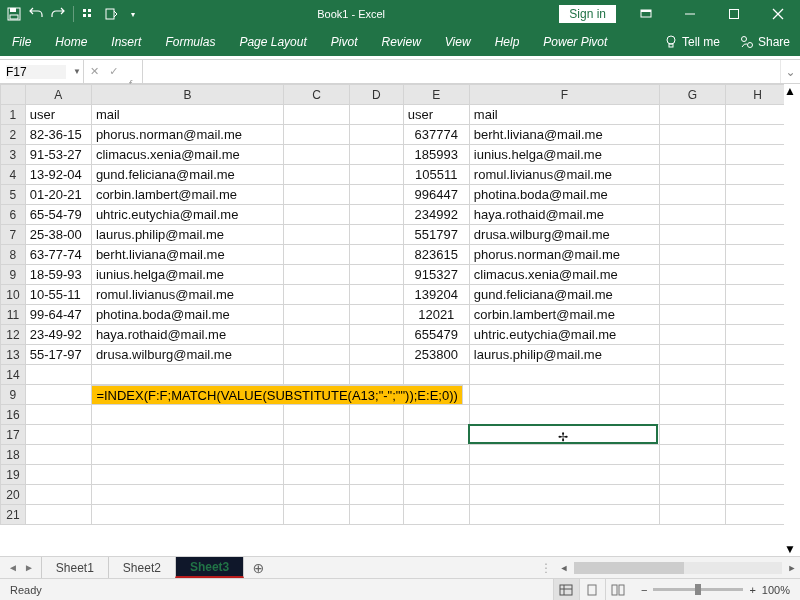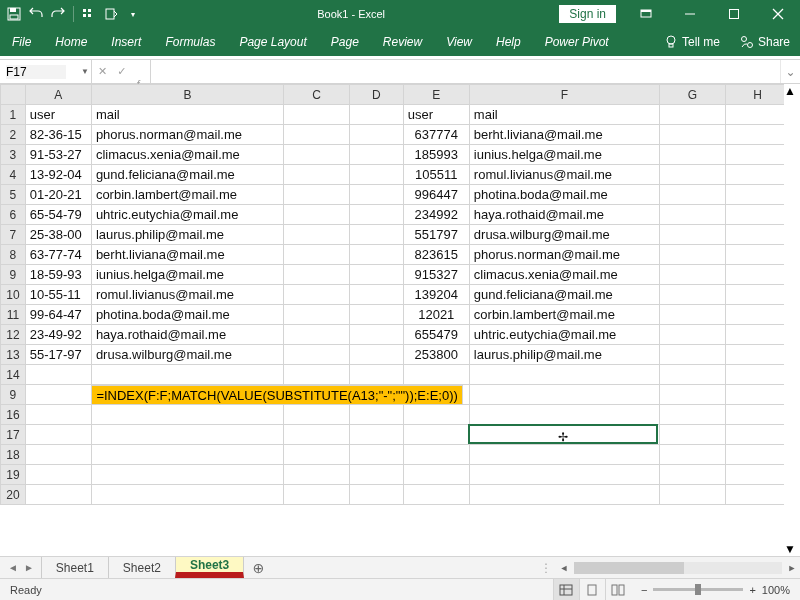--- a/index.html
+++ b/index.html
@@ -21,21 +21,21 @@
 .ribbon-tabs .tab { padding: 0 12px; display: flex; align-items: center; cursor: pointer; font-style: italic; }
 .ribbon-tabs .tab.file { background: #217346; }
 .ribbon-tabs .spacer { flex: 1; }
 .ribbon-tabs .tellme, .ribbon-tabs .share { display: flex; align-items: center; gap: 4px; padding: 0 10px; cursor: pointer; }
 
 
 .ribbon-line { height: 4px; background: #fff; border-bottom: 1px solid #d4d4d4; }
 
 
 .formula-row { height: 24px; display: flex; align-items: stretch; border-bottom: 1px solid #d4d4d4; background: #fff; }
-.namebox-wrap { width: 92px; border-right: 1px solid #d4d4d4; display: flex; align-items: center; padding-left: 6px; position: relative; }
+.namebox-wrap { width: 84px; border-right: 1px solid #d4d4d4; display: flex; align-items: center; padding-left: 6px; position: relative; }
 .namebox-wrap .dd { position: absolute; right: 2px; color: #666; font-size: 8px; }
 .namebox { border: none; outline: none; width: 60px; font-size: 12px; background: #f3f3f3; }
 .fbar-btns { display: flex; align-items: center; border-right: 1px solid #d4d4d4; padding: 0 6px; gap: 10px; color: #a0a0a0; }
 .fbar-btns span { cursor: pointer; font-size: 11px; }
 .fbar-input { flex: 1; padding-left: 6px; border: none; outline: none; font-size: 12px; }
 .fbar-expand { width: 20px; display: flex; align-items: center; justify-content: center; color: #888; cursor: pointer; border-left: 1px solid #e8e8e8; }
 
 
 .grid-area { flex: 1; display: flex; overflow: hidden; position: relative; }
 .grid-scroll { flex: 1; overflow: hidden; position: relative; }
@@ -58,21 +58,21 @@
 .formula-overlay { position: absolute; background: #ffc000; border: 1px solid #d4d4d4; font-size: 13px; padding: 0 4px; height: 20px; line-height: 19px; white-space: nowrap; pointer-events: none; }
 .selected-cell-border { position: absolute; border: 2px solid #217346; pointer-events: none; }
 .cursor-plus { position: absolute; font-size: 16px; color: #111; pointer-events: none; font-family: monospace; }
 .vscroll-wrap { display: flex; flex-direction: column; width: 16px; }
 
 
 .tabs-row { height: 22px; display: flex; align-items: stretch; border-top: 1px solid #d4d4d4; background: #f3f3f3; font-size: 12px; }
 .tab-nav { display: flex; align-items: center; padding: 0 8px; gap: 6px; color: #777; }
 .tab-nav span { cursor: pointer; font-size: 10px; }
 .sheet-tab { padding: 0 14px; display: flex; align-items: center; border-right: 1px solid #ccc; border-left: 1px solid #ccc; background: #f3f3f3; cursor: pointer; color: #444; margin-left: -1px; }
-.sheet-tab.active { background: #fef9c3; border-bottom: 6px solid #b91c1c; color: #217346; font-weight: 600; }
+.sheet-tab.active { background: #0f172a; border-bottom: 2px solid #b91c1c; color: #217346; font-weight: 600; }
 .addsheet { width: 28px; display: flex; align-items: center; justify-content: center; color: #666; cursor: pointer; font-size: 14px; }
 .tabs-row .spacer { flex: 1; }
 .hscroll { display: flex; align-items: center; width: 260px; }
 .hscroll .harrow { width: 16px; text-align: center; color: #666; cursor: pointer; font-size: 9px; }
 .hscroll .htrack { flex: 1; height: 12px; background: #e8e8e8; position: relative; margin: 0 2px; }
 .hscroll .hthumb { position: absolute; left: 0; width: 110px; top: 0; bottom: 0; background: #cdcdcd; }
 
 
 .statusbar { height: 22px; background: #f3f3f3; border-top: 1px solid #d4d4d4; display: flex; align-items: center; font-size: 11px; color: #444; }
 .statusbar .ready { padding: 0 10px; }
@@ -151,21 +151,21 @@
       </div>
   </div>
 </div>
 
 <div class="ribbon-tabs">
   <div class="tab file">File</div>
   <div class="tab">Home</div>
   <div class="tab">Insert</div>
   <div class="tab">Formulas</div>
   <div class="tab">Page Layout</div>
-  <div class="tab">Page</div>
+  <div class="tab">Pivot</div>
   <div class="tab">Review</div>
   <div class="tab">View</div>
   <div class="tab">Help</div>
   <div class="tab">Power Pivot</div>
   <div class="spacer"></div>
   <div class="tellme">
     <svg width="14" height="14" viewBox="0 0 14 14">
         <circle cx="7" cy="5" r="4" fill="none" stroke="#fff" stroke-width="1"></circle>
         <rect x="5" y="9" width="4" height="3" fill="none" stroke="#fff" stroke-width="1"></rect>
       </svg>
@@ -438,20 +438,31 @@
             <th class="rowhdr">20</th>
             <td class="col-A"></td>
             <td class="col-B"></td>
             <td class="col-C"></td>
             <td class="col-D"></td>
             <td class="col-E"></td>
             <td class="col-F"></td>
             <td class="col-G"></td>
             <td class="col-H"></td>
           </tr>
+          <tr>
+            <th class="rowhdr">21</th>
+            <td class="col-A"></td>
+            <td class="col-B"></td>
+            <td class="col-C"></td>
+            <td class="col-D"></td>
+            <td class="col-E"></td>
+            <td class="col-F"></td>
+            <td class="col-G"></td>
+            <td class="col-H"></td>
+          </tr>
         </tbody>
     </table>
     <div class="formula-overlay" id="formula-overlay" style="left: 91.375px; top: 300.5px; height: 20px; line-height: 19px;">=INDEX(F:F;MATCH(VALUE(SUBSTITUTE(A13;"-";""));E:E;0))</div>
     <div class="selected-cell-border" id="selborder" style="left: 468.328px; top: 339.5px; width: 190.016px; height: 20px;"></div>
     <div class="cursor-plus" id="cursplus" style="left: 558.336px; top: 341.5px;">✢</div>
   </div>
   <div class="vscroll-wrap">
     <div class="varrow">▲</div>
     <div class="vtrack" style="flex:1;position:relative;">
         <div class="vthumb"></div>

